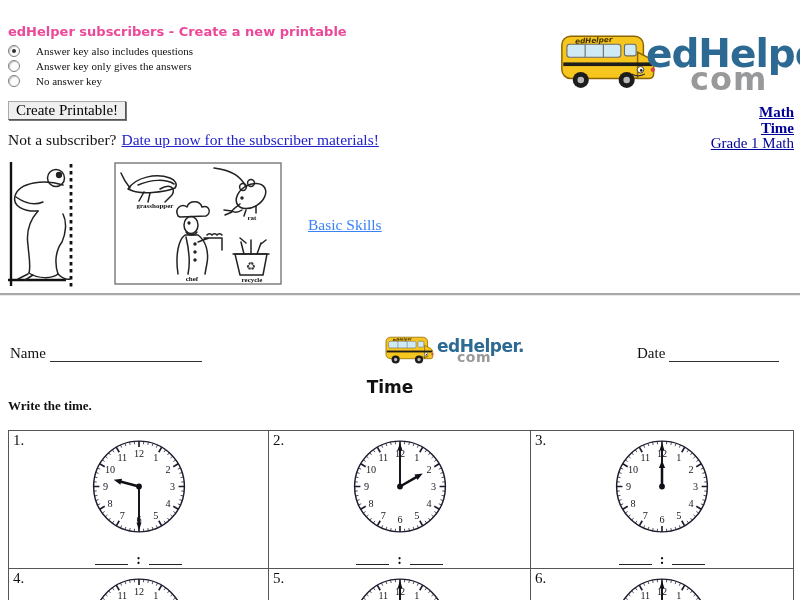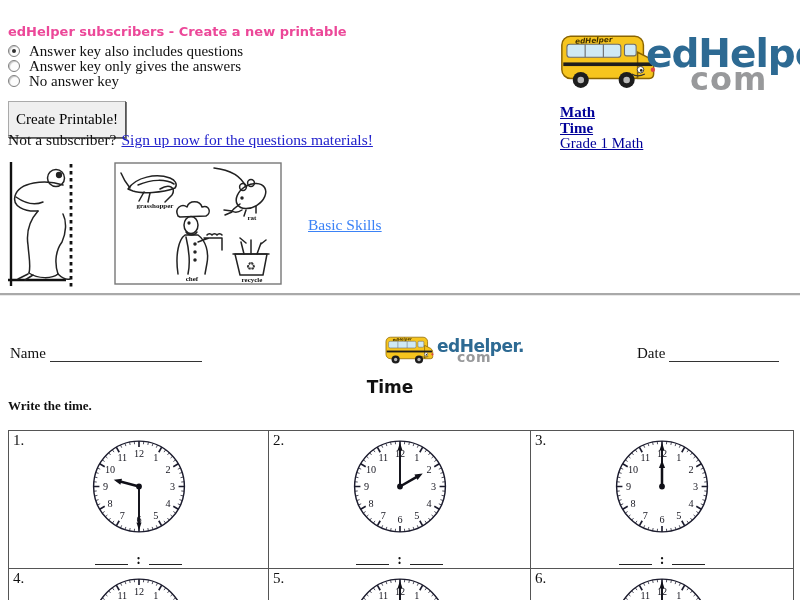--- a/index.html
+++ b/index.html
@@ -4,38 +4,38 @@
 <style>
   html,body{margin:0;padding:0}
   body{position:relative;width:800px;height:600px;overflow:hidden;background:#fff;
        font-family:"Liberation Serif","DejaVu Serif",serif;color:#111}
   .abs{position:absolute}
   a{text-decoration:underline;cursor:pointer}
 
   
   #panel{left:8px;top:24px}
   #panel h1{font:bold 13px "DejaVu Sans","Liberation Sans",sans-serif;color:#ec4899;margin:0 0 5px}
-  .radio-row{display:flex;align-items:center;gap:9px;font-size:15px;line-height:14px;margin-bottom:1px;cursor:default}
+  .radio-row{display:flex;align-items:center;gap:16px;font-size:11px;line-height:14px;margin-bottom:1px;cursor:default}
   .rb{width:10px;height:10px;border:1px solid #808080;border-radius:50%;background:#fdfdfd;
       box-shadow:inset 1px 1px 1px #c6c6c6;position:relative;flex:0 0 auto}
   .rb.checked::after{content:"";position:absolute;left:2.5px;top:2.5px;width:4.5px;height:4.5px;background:#303030;border-radius:50%}
   #create-btn{margin-top:12px;font:15px "Liberation Serif","DejaVu Serif",serif;background:#efefef;
       border:1px solid #aaa;border-right-color:#555;border-bottom-color:#555;box-shadow:1px 1px 0 #777;
-      padding:9px 7px;cursor:pointer}
+      padding:0 7px;cursor:pointer}
 
   
   #signup{left:8px;top:131px;font-size:15.5px}
   #signup a{color:#2222cc;margin-left:5px}
 
   
   #top-bus{left:556px;top:26px}
   #top-brand{left:646px;top:38px;font-family:"DejaVu Sans","Liberation Sans",sans-serif;font-weight:bold;
       color:#2d6a93;font-size:39px;line-height:.82;letter-spacing:-1px;white-space:nowrap}
   #top-brand .tld{display:block;color:#98999b;font-size:32px;margin:-4px 0 0 44px;letter-spacing:1px}
-  #navlinks{left:560px;top:105px;width:234px;text-align:left;font-size:15px;line-height:15.5px}
+  #navlinks{left:560px;top:105px;width:234px;text-align:right;font-size:15px;line-height:15.5px}
   #navlinks a{color:#000099;display:block}
   .bold{font-weight:bold}
 
   
   #frog{left:8px;top:162px}
   #skills{left:114px;top:162px}
   #basic-skills{left:308px;top:216px;font-weight:normal;font-size:15.5px;color:#3b82f6}
   .lineart{stroke:#222;fill:none;stroke-width:1.5;stroke-linecap:round;stroke-linejoin:round}
   .svglabel{font:bold 7px "Liberation Serif",serif;fill:#111;text-anchor:middle}
 
@@ -80,21 +80,21 @@
     <span>Answer key only gives the answers</span>
   </div>
   <div class="radio-row">
     <span class="rb"></span>
     <span>No answer key</span>
   </div>
   <button id="create-btn">Create Printable!</button>
 </section>
 
 <div class="abs" id="signup">
-  <span>Not a subscriber?</span><a>Sign up now for the questions materials!</a>
+  <span>Not a subscriber?</span><a>Date up now for the subscriber materials!</a>
 </div>
 
 <div class="abs" id="top-bus"><svg width="102" viewBox="0 0 140 92" xmlns="http://www.w3.org/2000/svg">
     <rect x="8" y="14" width="112" height="58" rx="12" fill="#f6c51e" stroke="#8a6400" stroke-width="2"></rect>
     <path d="M112,36 L128,44 Q134,47 134,55 L134,66 Q134,72 128,72 L112,72 Z" fill="#f6c51e" stroke="#8a6400" stroke-width="2"></path>
     <rect x="15" y="25" width="74" height="18" rx="4" fill="#cfe9f5" stroke="#6b6b6b" stroke-width="1.5"></rect>
     <line x1="40" y1="25" x2="40" y2="43" stroke="#6b6b6b" stroke-width="1.5"></line>
     <line x1="65" y1="25" x2="65" y2="43" stroke="#6b6b6b" stroke-width="1.5"></line>
     <rect x="94" y="25" width="16" height="16" rx="3" fill="#cfe9f5" stroke="#6b6b6b" stroke-width="1.5"></rect>
     <rect x="10" y="50" width="122" height="5" fill="#1d1d1d"></rect>

